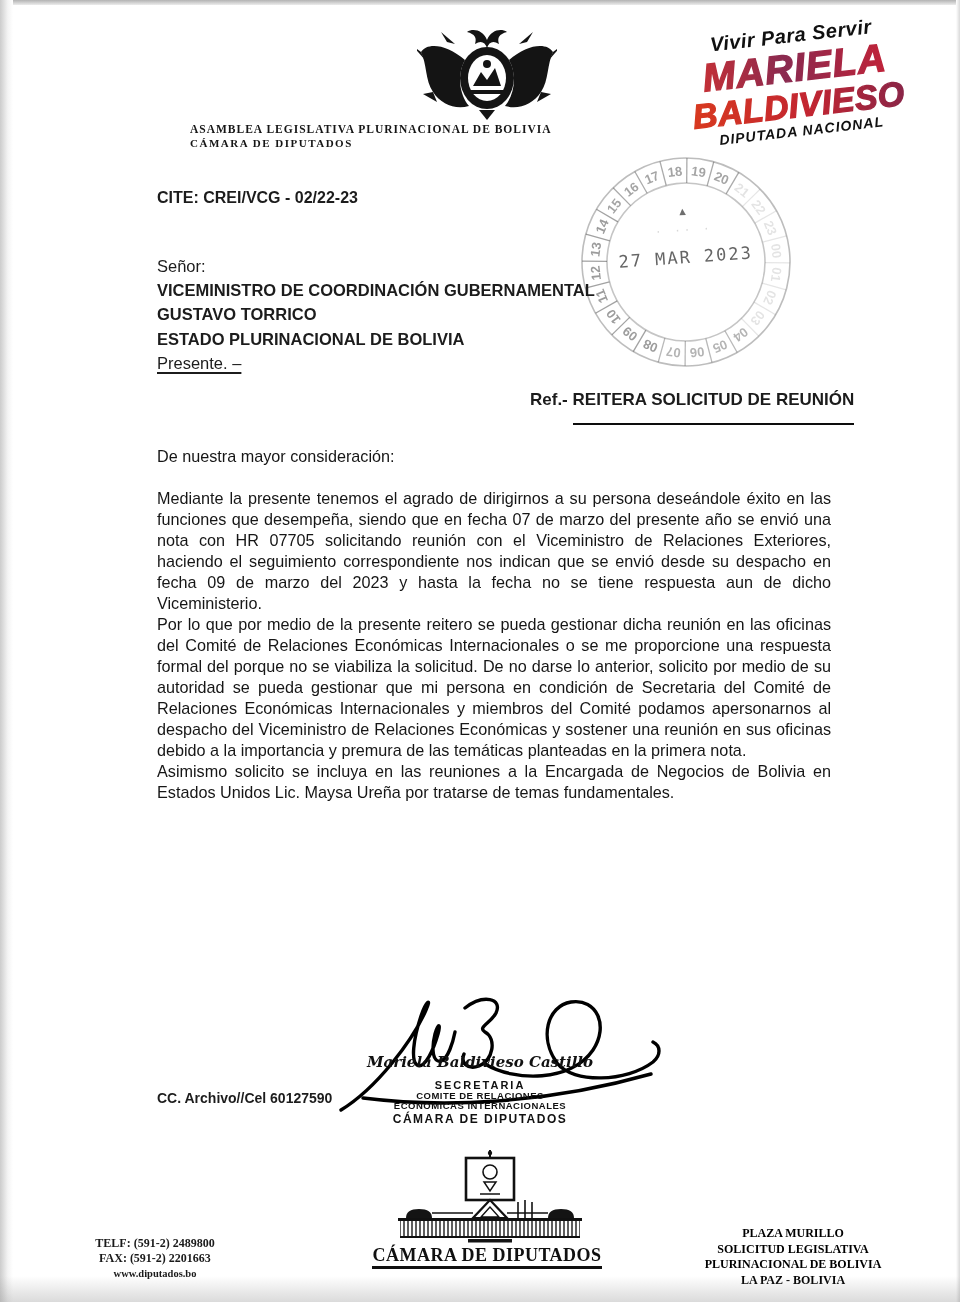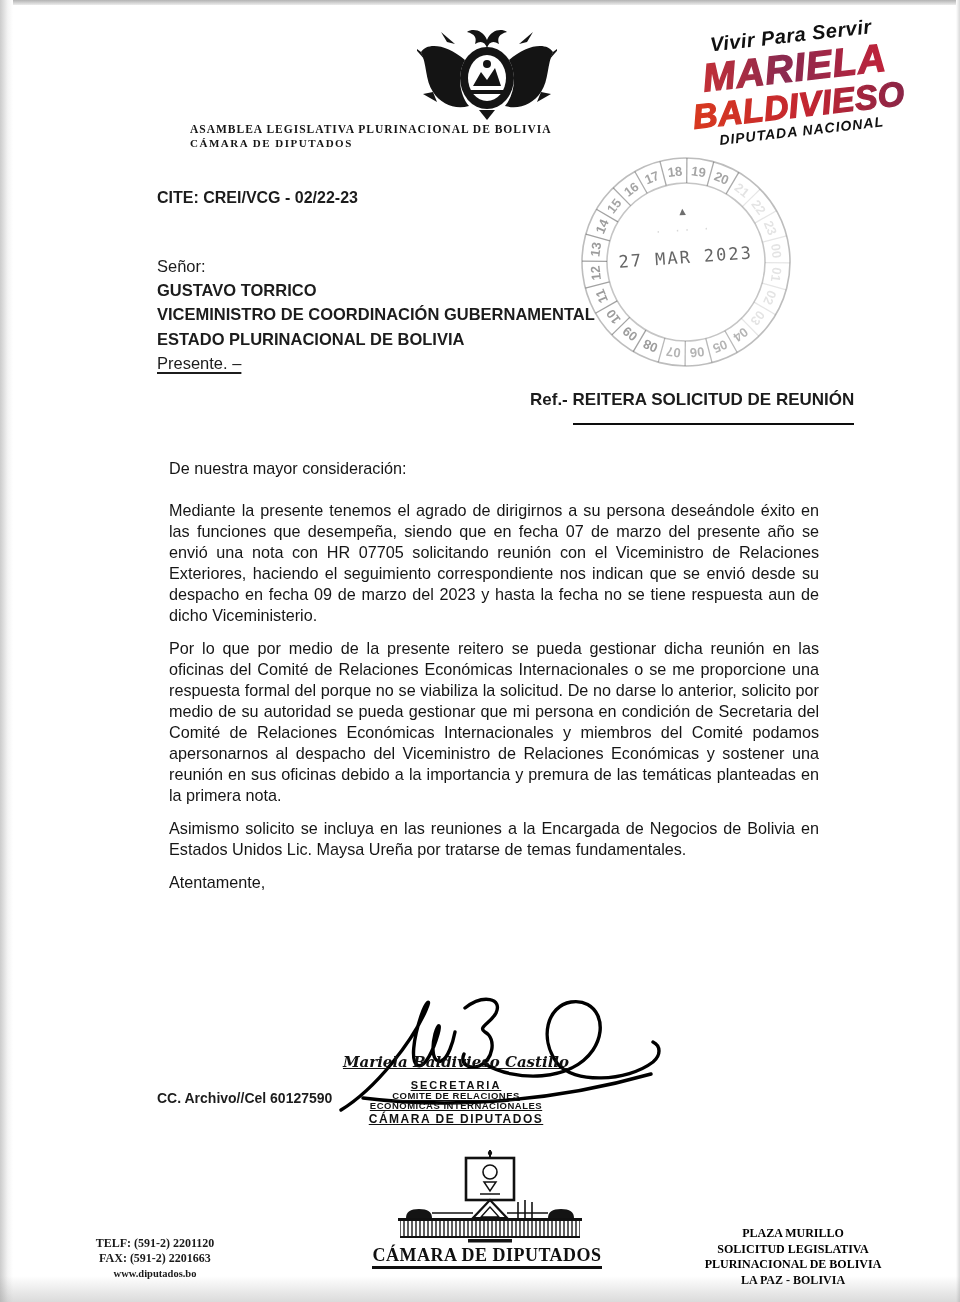--- a/index.html
+++ b/index.html
@@ -53,28 +53,28 @@
   .recipient .bold{font-weight:bold;}
   .recipient .presente{text-decoration:underline;text-decoration-thickness:1.5px;text-underline-offset:3px;}
 
   
   .ref-line{position:absolute;left:530px;top:390px;font-size:17px;font-weight:bold;white-space:nowrap;}
   .ref-subject{border-bottom:2.5px solid #0d0d0d;padding-bottom:14px;}
 
   
   .body-block{position:absolute;left:157px;top:446px;width:674px;
               font-size:16.2px;line-height:21px;text-align:justify;color:#161616;}
-  .body-block p{margin:12px;}
+  .body-block p{margin:0;}
   .greeting{margin-bottom:21px !important;text-align:left;}
   .closing{margin-top:21px !important;}
   .signoff{text-align:left;}
 
   
   .sig-svg{position:absolute;left:333px;top:976px;width:342px;height:142px;}
-  .sig-block{position:absolute;left:306px;top:1053px;width:300px;text-align:center;color:#111;text-decoration:underline;}
+  .sig-block{position:absolute;left:330px;top:1053px;width:300px;text-align:center;color:#111;}
   .sig-name{font-family:"DejaVu Serif",serif;font-style:italic;font-weight:bold;font-size:15px;}
   .sig-role{font-size:11px;font-weight:bold;letter-spacing:2px;margin-top:8px;}
   .sig-com1,.sig-com2{font-size:9.5px;font-weight:bold;letter-spacing:.5px;line-height:10px;}
   .sig-chamber{font-size:12px;font-weight:bold;letter-spacing:1.5px;margin-top:1px;}
   .cc-line{position:absolute;left:157px;top:1090px;font-size:14px;font-weight:bold;}
 
   
   .building{position:absolute;left:390px;top:1150px;width:200px;height:94px;}
   .building-label{position:absolute;left:337px;top:1245px;width:300px;text-align:center;}
   .building-label span{font-family:"Liberation Serif",serif;font-weight:bold;font-size:18px;
@@ -204,37 +204,36 @@
       </g>
   </svg>
   <div class="stamp-center">
     <div class="stamp-arrow">▲</div>
     <div class="stamp-faint">· ·· ·</div>
     <div class="stamp-date">27 MAR 2023</div>
   </div>
 
   <div class="recipient">
     <div>Señor:</div>
+    <div class="bold">VICEMINISTRO DE COORDINACIÓN GUBERNAMENTAL</div>
     <div class="bold">GUSTAVO TORRICO</div>
-    <div class="bold">VICEMINISTRO DE COORDINACIÓN GUBERNAMENTAL</div>
     <div class="bold">ESTADO PLURINACIONAL DE BOLIVIA</div>
     <div class="presente">Presente. –</div>
   </div>
 
   <div class="ref-line">
     <span>Ref.-</span>
     <span class="ref-subject">REITERA SOLICITUD DE REUNIÓN</span>
   </div>
 
   <div class="body-block">
     <p class="greeting">De nuestra mayor consideración:</p>
     <p>Mediante la presente tenemos el agrado de dirigirnos a su persona deseándole éxito en las funciones que desempeña, siendo que en fecha 07 de marzo del presente año se envió una nota con HR 07705 solicitando reunión con el Viceministro de Relaciones Exteriores, haciendo el seguimiento correspondiente nos indican que se envió desde su despacho en fecha 09 de marzo del 2023 y hasta la fecha no se tiene respuesta aun de dicho Viceministerio.</p>
     <p>Por lo que por medio de la presente reitero se pueda gestionar dicha reunión en las oficinas del Comité de Relaciones Económicas Internacionales o se me proporcione una respuesta formal del porque no se viabiliza la solicitud. De no darse lo anterior, solicito por medio de su autoridad se pueda gestionar que mi persona en condición de Secretaria del Comité de Relaciones Económicas Internacionales y miembros del Comité podamos apersonarnos al despacho del Viceministro de Relaciones Económicas y sostener una reunión en sus oficinas debido a la importancia y premura de las temáticas planteadas en la primera nota.</p>
     <p>Asimismo solicito se incluya en las reuniones a la Encargada de Negocios de Bolivia en Estados Unidos Lic. Maysa Ureña por tratarse de temas fundamentales.</p>
-    <p class="signoff">Atentamente,</p>
   </div>
 
   <svg class="sig-svg" viewBox="0 0 342 142">
     <g fill="none" stroke="#000" stroke-width="3.4" stroke-linecap="round">
       <path d="M8,134 C44,112 80,64 93,34 C99,21 93,25 88,40 C80,64 78,85 84,89 C92,94 101,72 105,58 C108,47 105,47 102,58 C98,74 100,87 108,85 C115,83 120,66 122,56"></path>
       <path d="M132,32 C150,18 170,22 163,37 C158,47 144,51 152,56 C164,63 160,84 146,90 C135,94 127,87 131,78"></path>
       <path d="M152,88 C182,106 238,106 260,74 C276,50 264,22 238,26 C214,30 206,62 224,87 C240,108 294,106 320,86 C328,79 328,70 320,66"></path>
       <path d="M30,122 C110,132 212,128 318,98"></path>
     </g>
   </svg>
@@ -274,21 +273,21 @@
     <line x1="8" y1="69.5" x2="192" y2="69.5" stroke="#111" stroke-width="3"></line>
     <rect x="10" y="71" width="180" height="15" fill="url(#vl)"></rect>
     <line x1="10" y1="87" x2="190" y2="87" stroke="#111" stroke-width="2.2"></line>
     <rect x="78" y="89" width="44" height="3.5" fill="#141414"></rect>
   </svg>
   <div class="building-label">
     <span>CÁMARA DE DIPUTADOS</span>
   </div>
 
   <div class="footer-left">
-    <div>TELF: (591-2) 2201120</div>
+    <div>TELF: (591-2) 2489800</div>
     <div>FAX: (591-2) 2201663</div>
     <div class="web">www.diputados.bo</div>
   </div>
   <div class="footer-right">
     <div>PLAZA MURILLO</div>
     <div>SOLICITUD LEGISLATIVA</div>
     <div>PLURINACIONAL DE BOLIVIA</div>
     <div>LA PAZ - BOLIVIA</div>
   </div>
 

